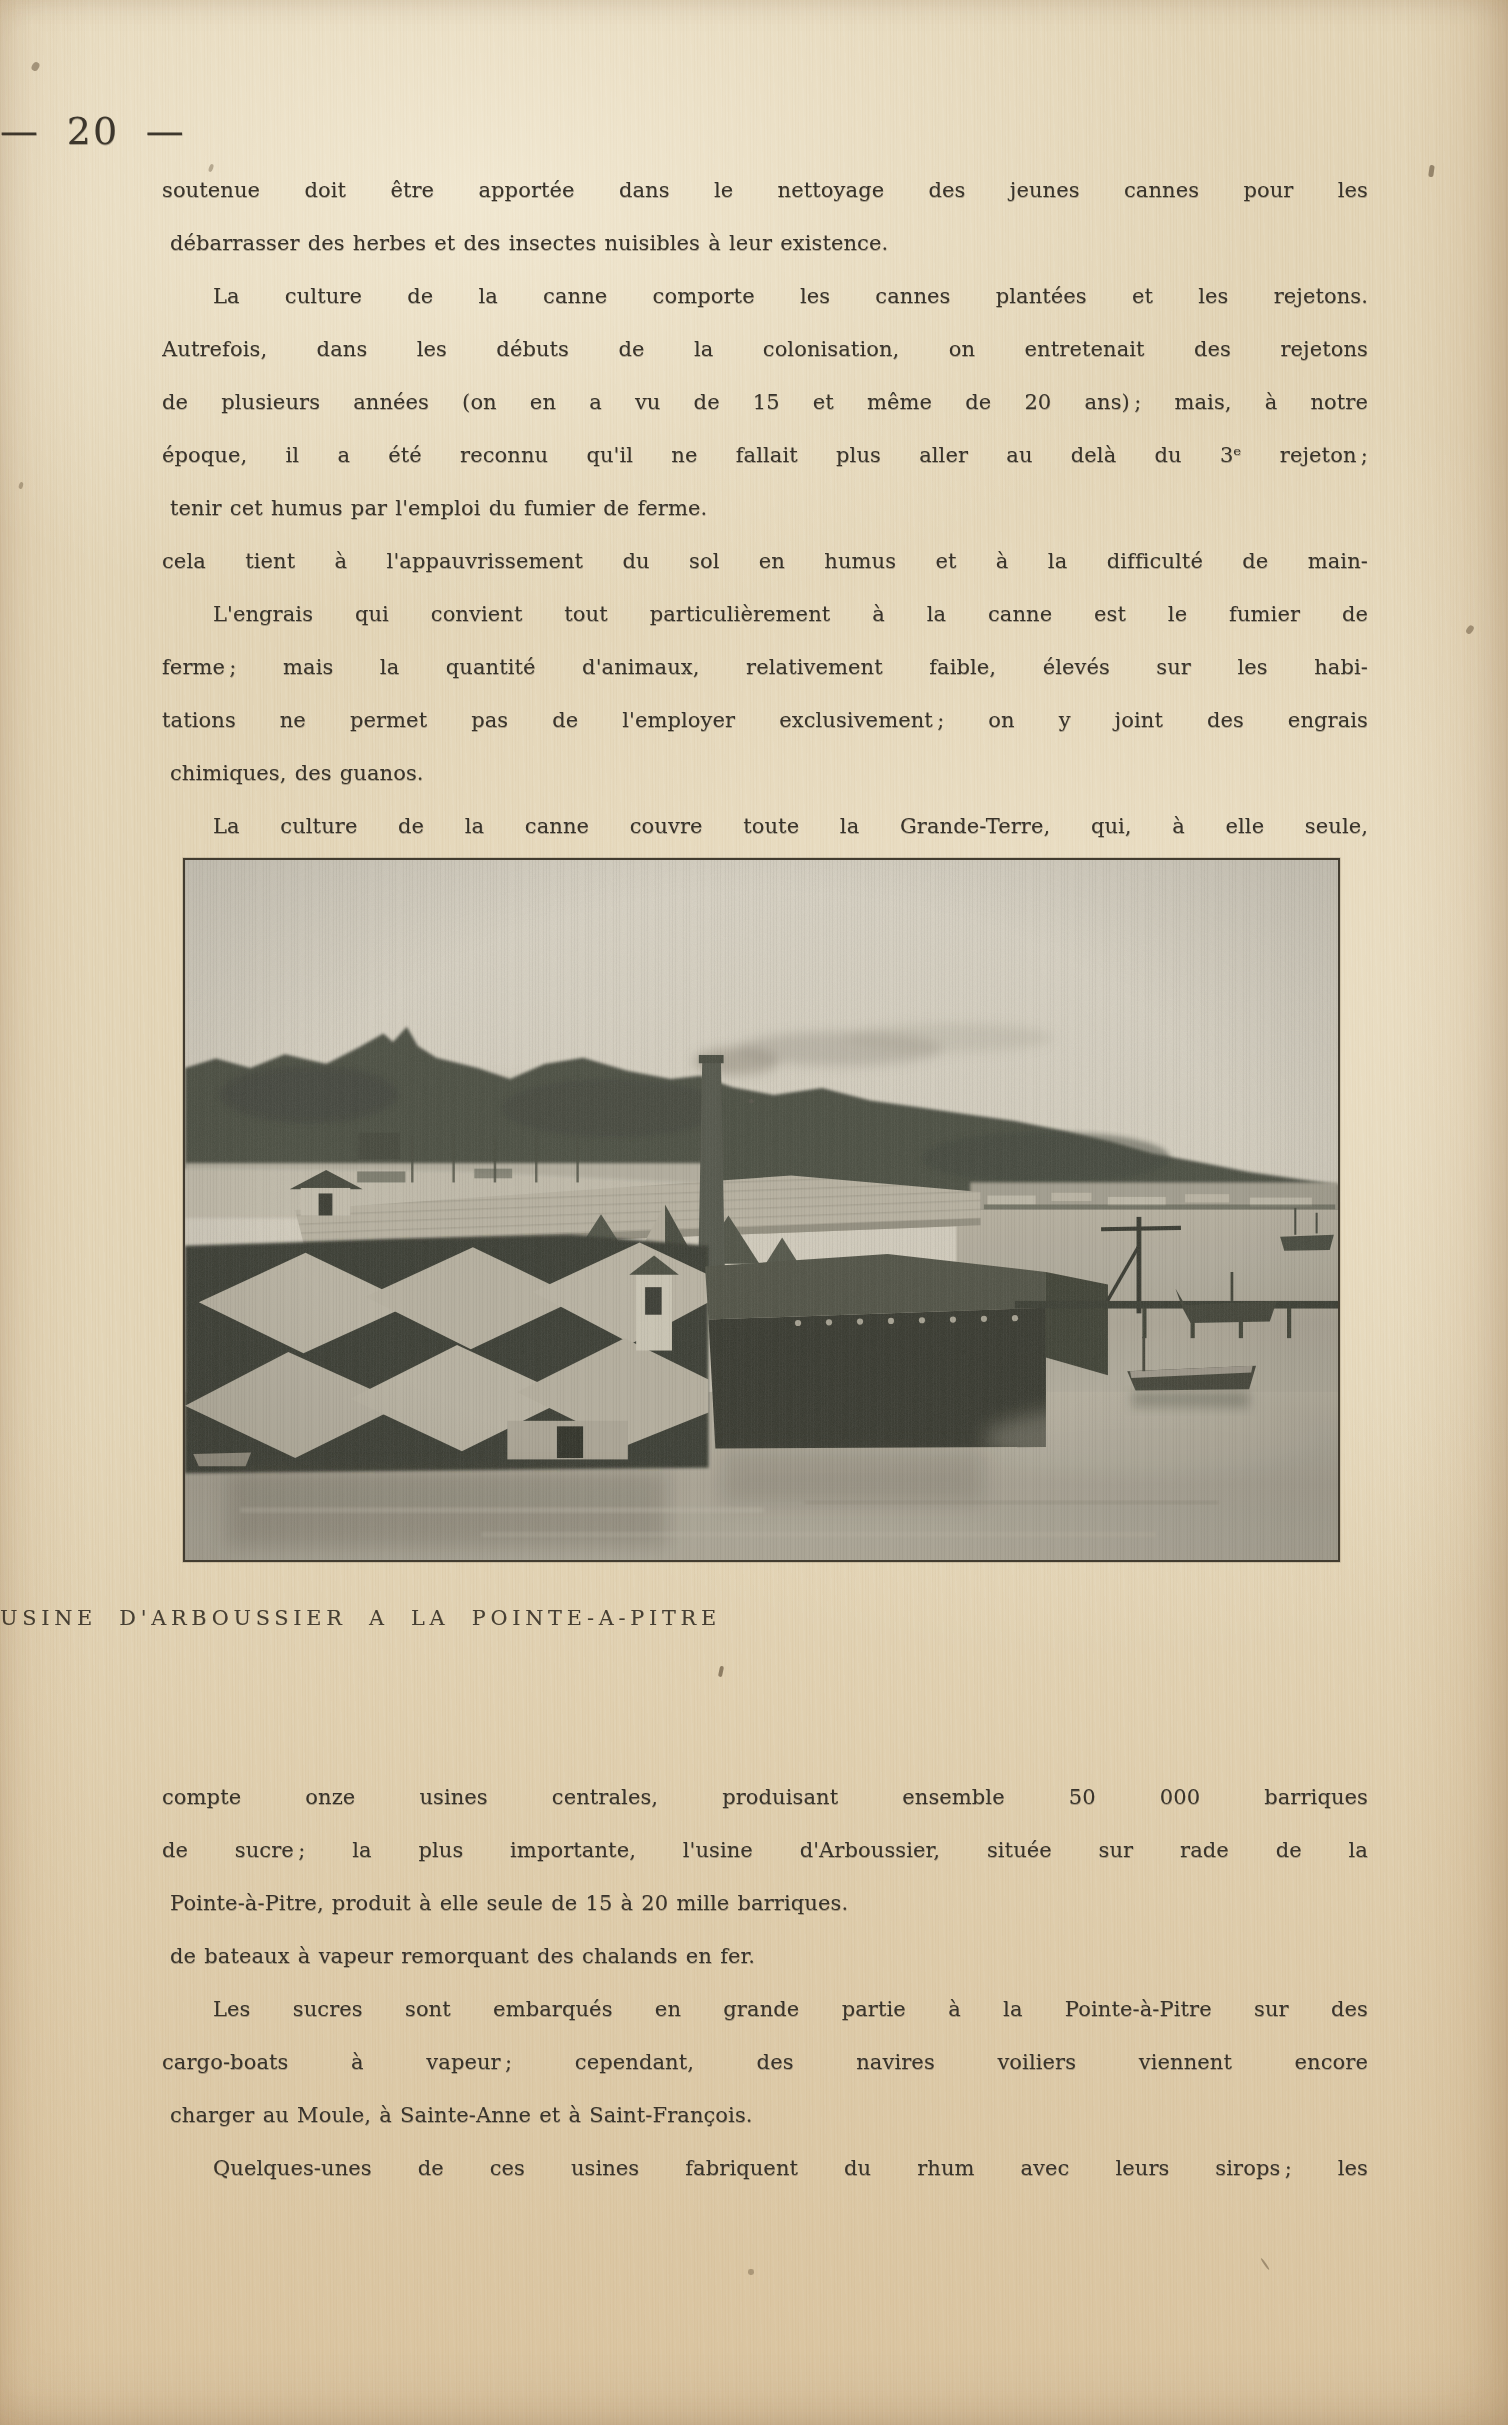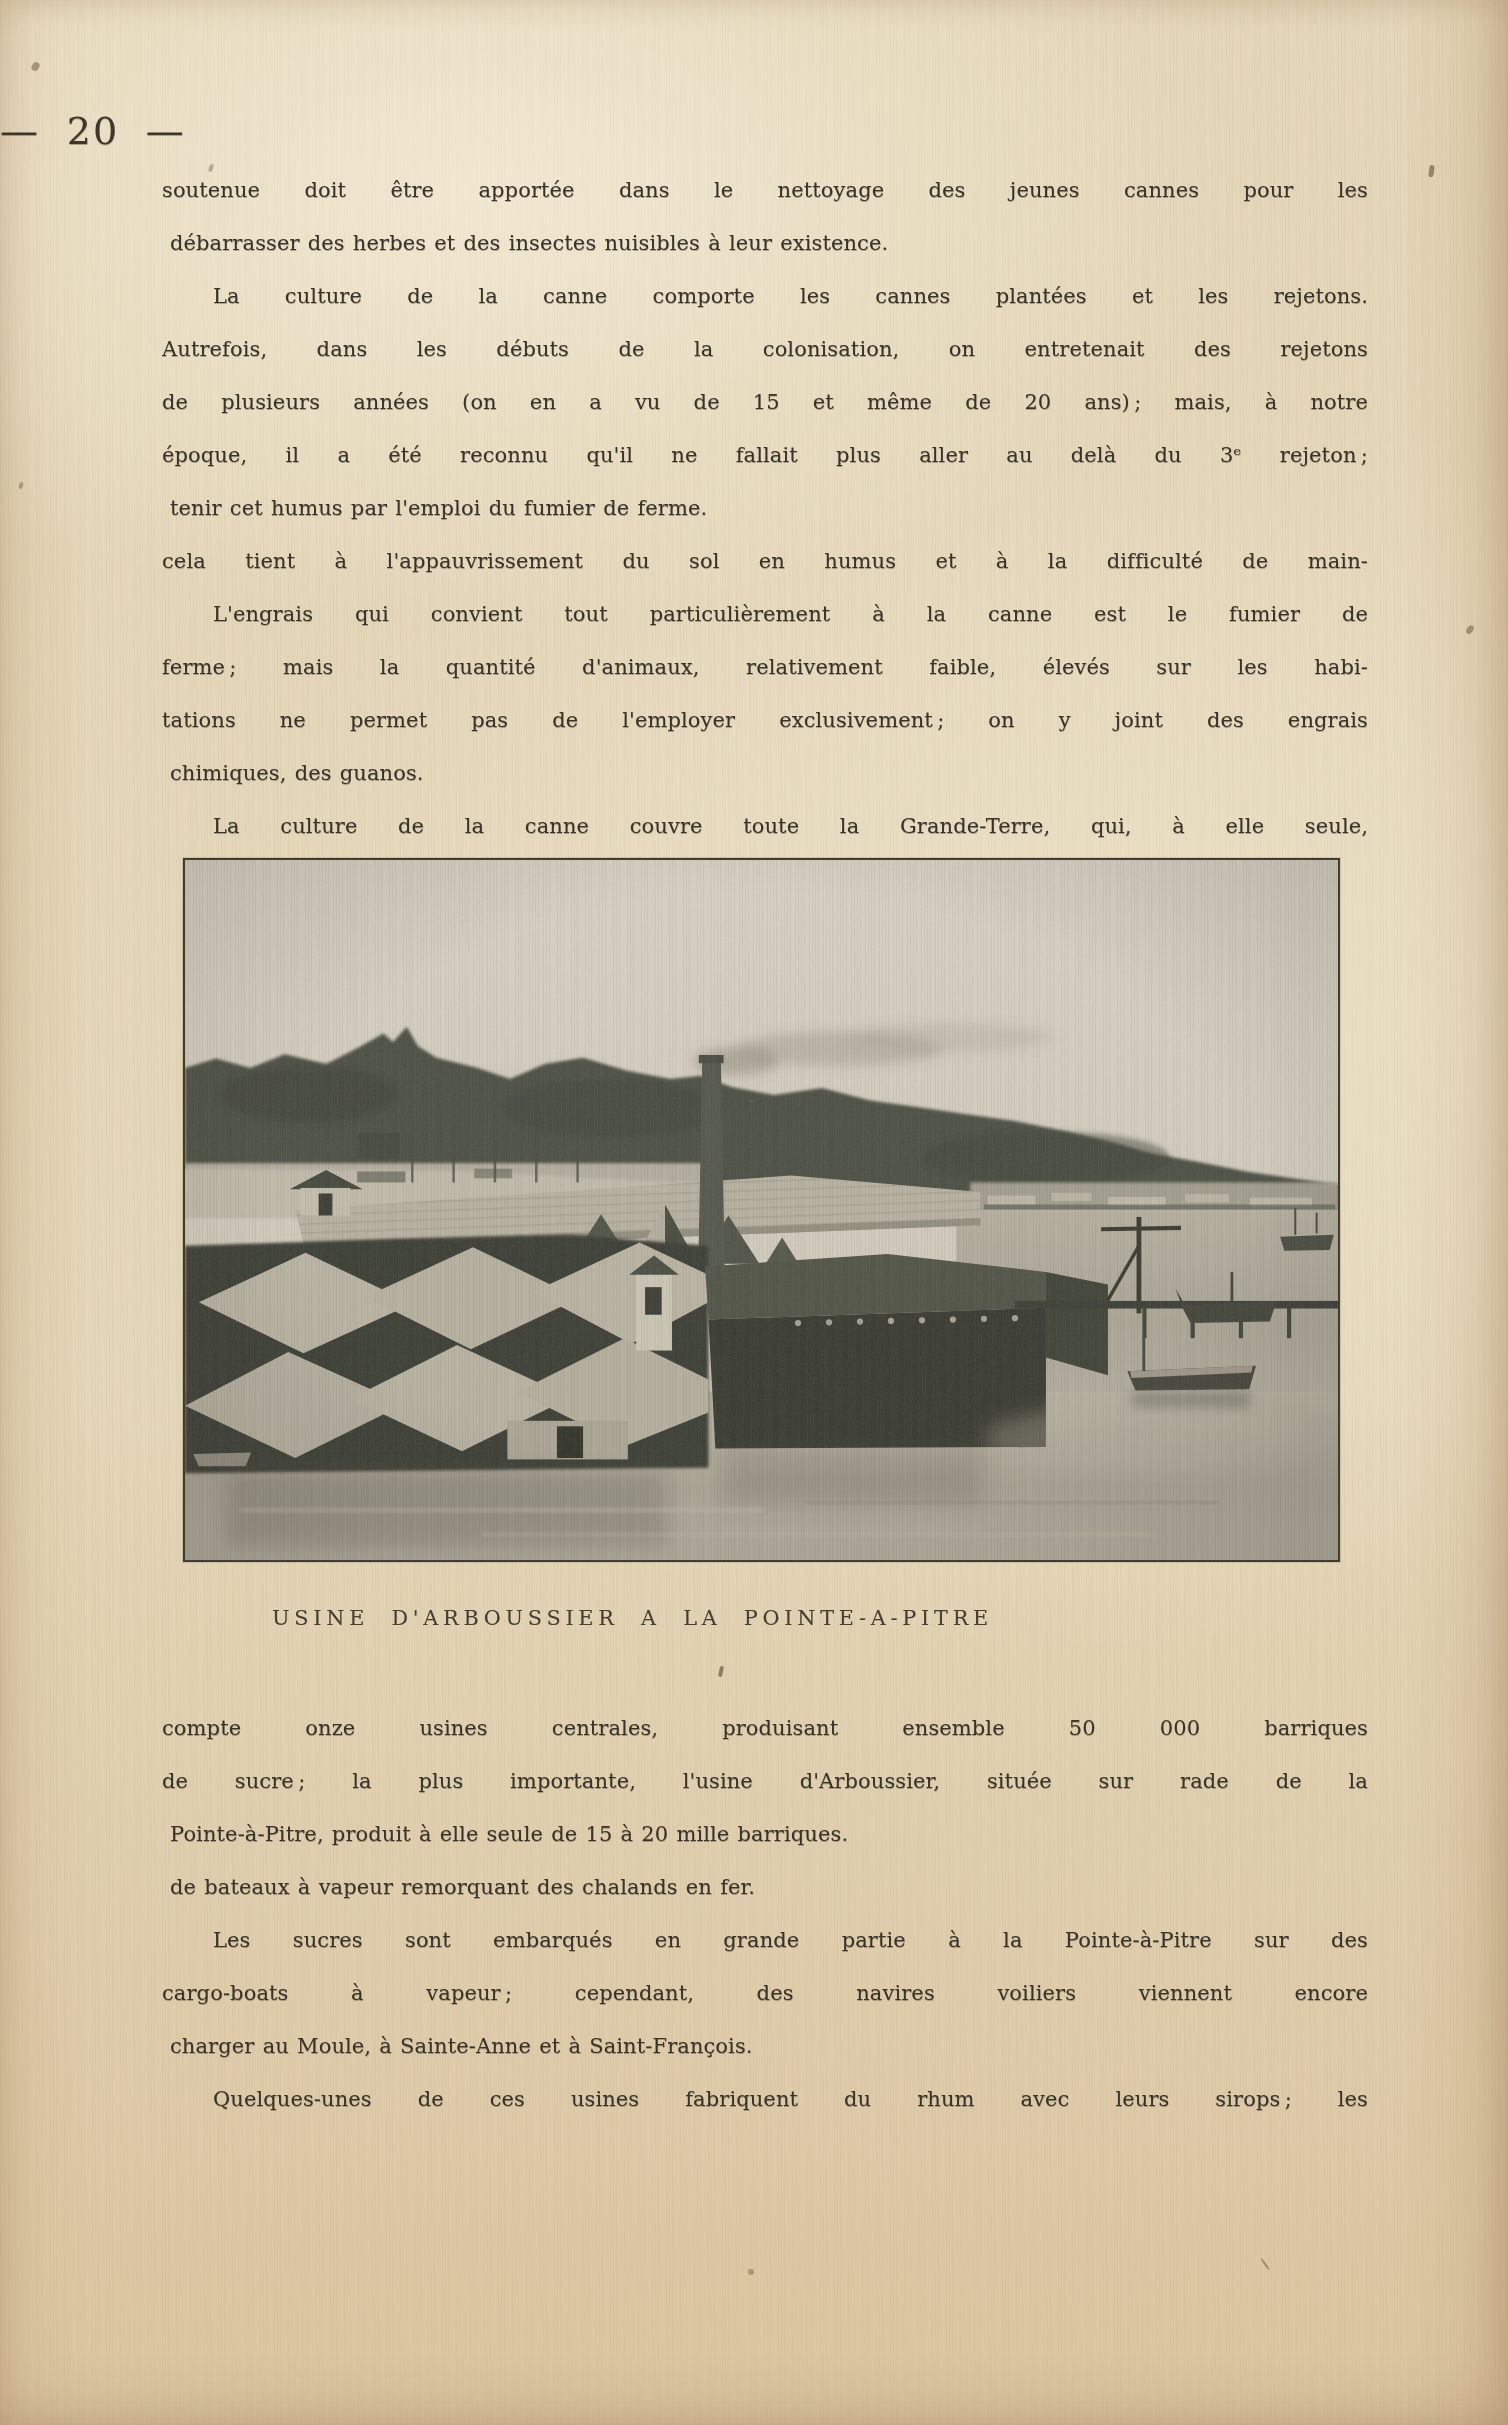--- a/index.html
+++ b/index.html
@@ -24,41 +24,41 @@
       inset 18px 0 41px -20.7px rgba(120,85,50,0.12),
       inset 0 19px 41px -23.4px rgba(130,95,60,0.10);
   }
   .page-num{
     position:absolute;top:109px;left:0;width:100%;
     font-size:38px;letter-spacing:2.1px;word-spacing:12.4px;color:#3d372d;
     text-shadow:0.3px 0.5px 0.6px rgba(56,48,38,0.35);
   }
   .textblock{position:absolute;left:162px;width:1206px;font-size:21px;line-height:53px;}
   .textblock.upper{top:164px;}
-  .textblock.lower{top:1702px;}
+  .textblock.lower{top:1771px;}
   .line{
     height:53px;overflow:hidden;
     text-align:justify;text-align-last:justify;
     letter-spacing:0.1px;word-spacing:1.4px;
     text-shadow:0.3px 0.6px 0.6px rgba(56,48,38,0.35);
   }
   .line.para-end{text-align-last:left;margin-left:8px;}
   .line.indent{text-indent:51px;}
   figure.photo{
     margin:0;padding:0;position:absolute;left:183px;top:858px;width:1157px;height:704px;
     border:2.1px solid #423c30;box-sizing:border-box;background:#ccc7b9;
     box-shadow:0 0 0 0.7px rgba(95,82,60,0.25);
   }
   figure.photo svg{display:block;width:100%;height:100%;}
   .striations{
     position:absolute;inset:0;pointer-events:none;
     background:repeating-linear-gradient(90deg, rgba(60,55,45,0.055) 0 0.7px, rgba(255,255,255,0.025) 0.7px 1.4px, rgba(0,0,0,0) 1.4px 2.8px);
   }
   .caption{
-    position:absolute;top:1606px;left:0;width:1265px;text-align:center;
+    position:absolute;top:1606px;left:0;width:1265px;
     font-size:20.7px;letter-spacing:4.8px;word-spacing:11px;color:#463f33;
     text-shadow:0.3px 0.4px 0.5px rgba(56,48,38,0.3);
   }
   .speck{position:absolute;background:#63523a;border-radius:45%;}
 </style>
 </head>
 <body>
 
 <div class="page">
 

